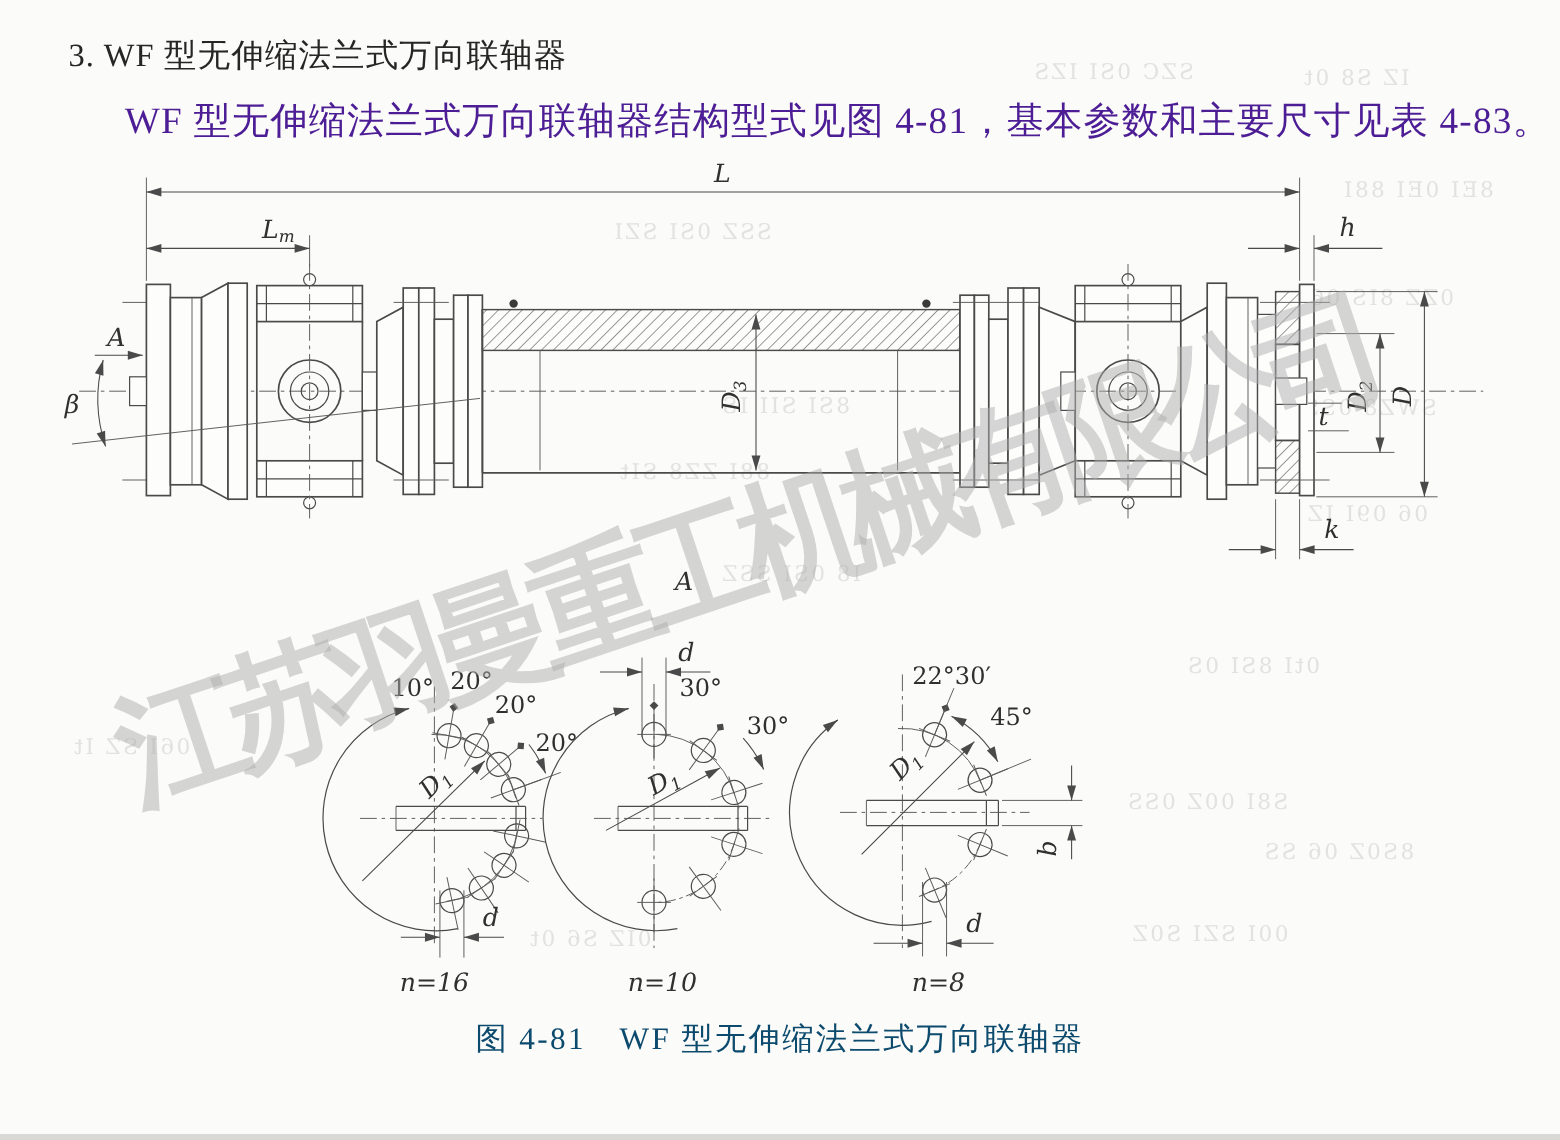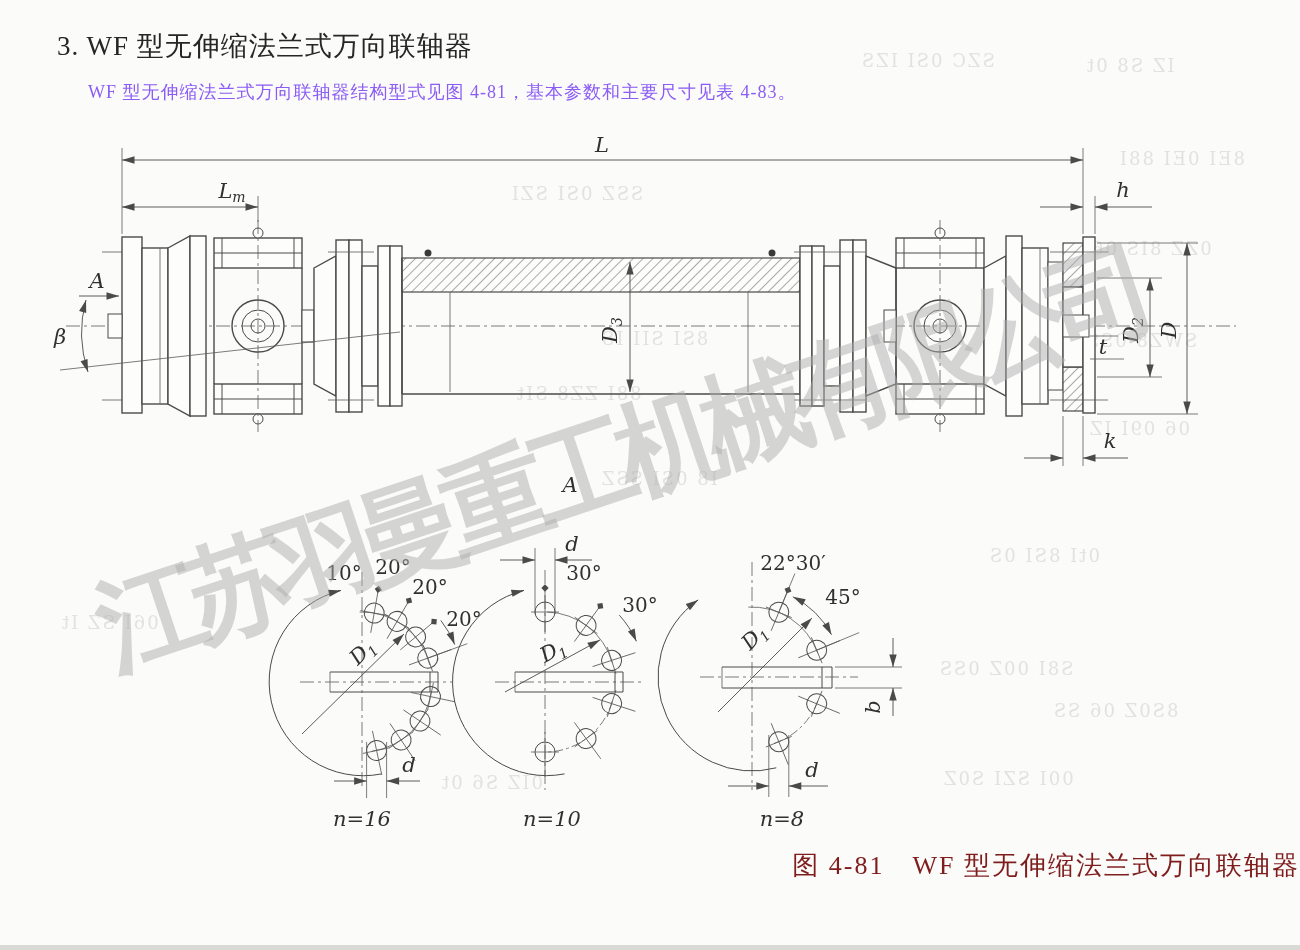--- a/index.html
+++ b/index.html
@@ -1,20 +1,20 @@
 <!DOCTYPE html>
 <html><head>
 <meta charset="utf-8">
 <style>
   html,body{margin:0;padding:0;background:#e8e8e6;}
   .page{position:relative;width:1300px;height:950px;background:#fbfbf9;overflow:hidden;
         font-family:"Liberation Serif","DejaVu Serif",serif;}
   .heading{position:absolute;left:57px;top:28px;font-size:27px;color:#262626;letter-spacing:1px;z-index:6;}
-  .bodytext{position:absolute;left:88px;top:80px;font-size:18px;color:#8b5cf6;letter-spacing:1px;z-index:6;}
-  .caption{position:absolute;left:0;top:848px;width:100%;text-align:right;font-size:26px;color:#7f1d1d;letter-spacing:2px;z-index:6;}
+  .bodytext{position:absolute;left:104px;top:80px;font-size:31px;color:#4c1d95;letter-spacing:1px;z-index:6;}
+  .caption{position:absolute;left:0;top:848px;width:100%;text-align:center;font-size:26px;color:#0c4a6e;letter-spacing:2px;z-index:6;}
   .wm{position:absolute;left:96px;top:550px;font-size:106px;font-weight:bold;
       font-family:"DejaVu Sans","Liberation Sans",sans-serif;color:rgba(173,173,173,0.5);
       letter-spacing:-15px;transform:rotate(-18.5deg);transform-origin:40px 60px;white-space:nowrap;z-index:5;}
   .bl{position:absolute;font-family:"DejaVu Serif",serif;color:#e2e2e0;transform:scaleX(-1);
       filter:blur(0.5px);font-size:18px;white-space:nowrap;z-index:0;letter-spacing:2px;}
   .edge{position:absolute;left:0;top:945px;width:100%;height:5px;background:#d9d9d6;z-index:7;}
   svg.fig{position:absolute;left:0;top:0;z-index:1;}
   
   .w14{stroke:#4a4a4a;stroke-width:1.4;fill:none}
   .w1{stroke:#4a4a4a;stroke-width:1;fill:none}

